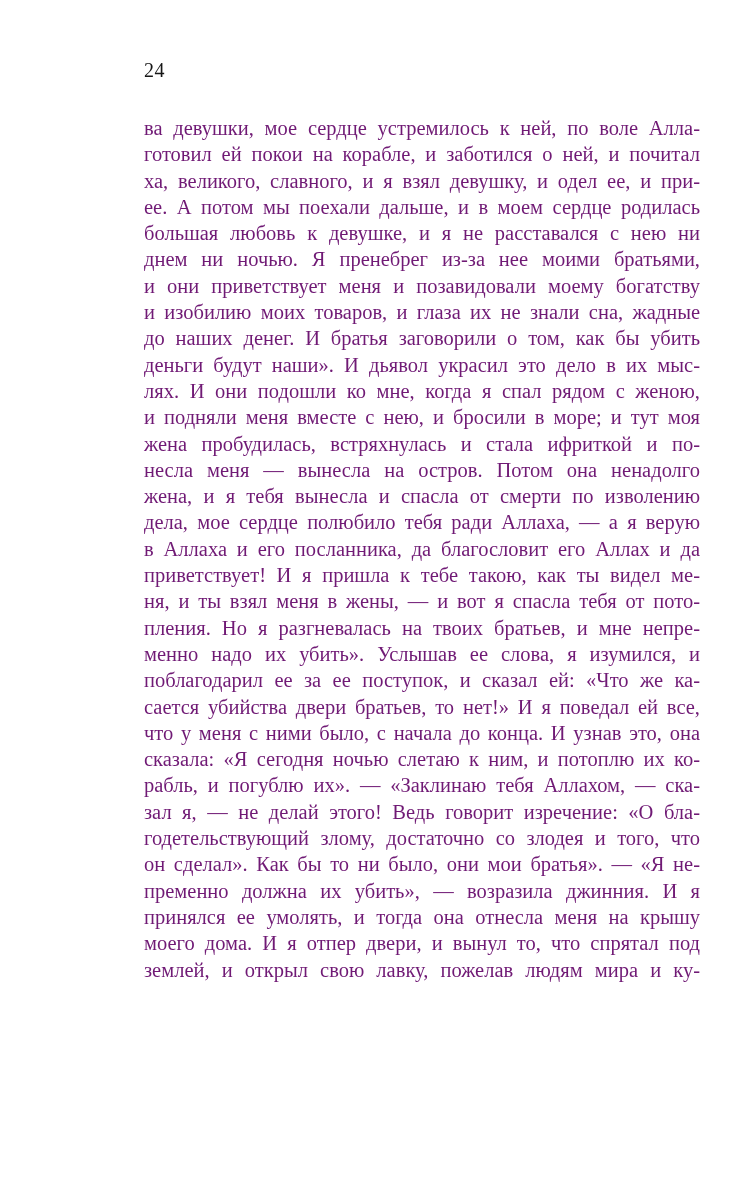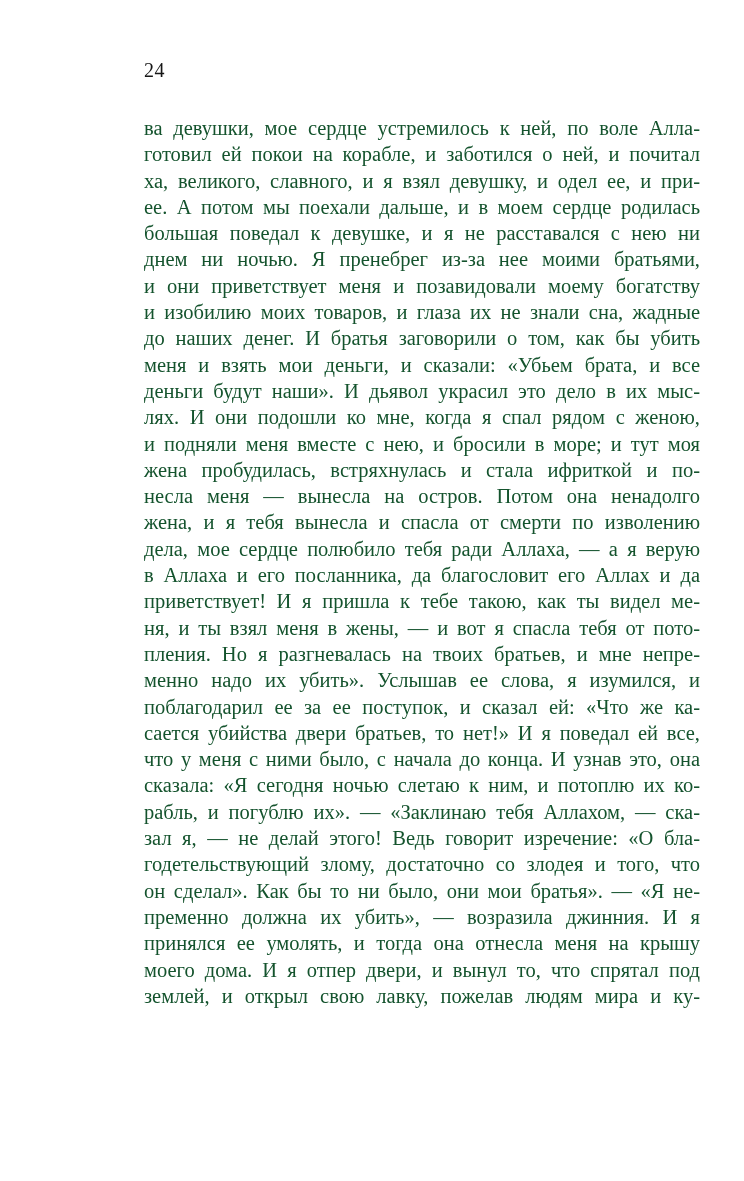--- a/index.html
+++ b/index.html
@@ -31,50 +31,49 @@
     left: 100px;
     top: 115px;
     width: 556px;
   }
   .text-line {
     font-size: 20.5px;
     line-height: 26.3px;
     text-align: justify;
     text-align-last: justify;
     white-space: normal;
-    color: #14532d;
+    color: #701a75;
   }
 </style>
 </head>
 <body>
 
 <div class="page">
   <div class="page-number">24</div>
 
   <div class="text-block">
 
       <div class="text-line">ва девушки, мое сердце устремилось к ней, по воле Алла-</div>
 
       <div class="text-line">готовил ей покои на корабле, и заботился о ней, и почитал</div>
 
       <div class="text-line">ха, великого, славного, и я взял девушку, и одел ее, и при-</div>
 
       <div class="text-line">ее. А потом мы поехали дальше, и в моем сердце родилась</div>
 
-      <div class="text-line">большая поведал к девушке, и я не расставался с нею ни</div>
+      <div class="text-line">большая любовь к девушке, и я не расставался с нею ни</div>
 
       <div class="text-line">днем ни ночью. Я пренебрег из-за нее моими братьями,</div>
 
       <div class="text-line">и они приветствует меня и позавидовали моему богатству</div>
 
       <div class="text-line">и изобилию моих товаров, и глаза их не знали сна, жадные</div>
 
       <div class="text-line">до наших денег. И братья заговорили о том, как бы убить</div>
 
-      <div class="text-line">меня и взять мои деньги, и сказали: «Убьем брата, и все</div>
 
       <div class="text-line">деньги будут наши». И дьявол украсил это дело в их мыс-</div>
 
       <div class="text-line">лях. И они подошли ко мне, когда я спал рядом с женою,</div>
 
       <div class="text-line">и подняли меня вместе с нею, и бросили в море; и тут моя</div>
 
       <div class="text-line">жена пробудилась, встряхнулась и стала ифриткой и по-</div>
 
       <div class="text-line">несла меня — вынесла на остров. Потом она ненадолго</div>

